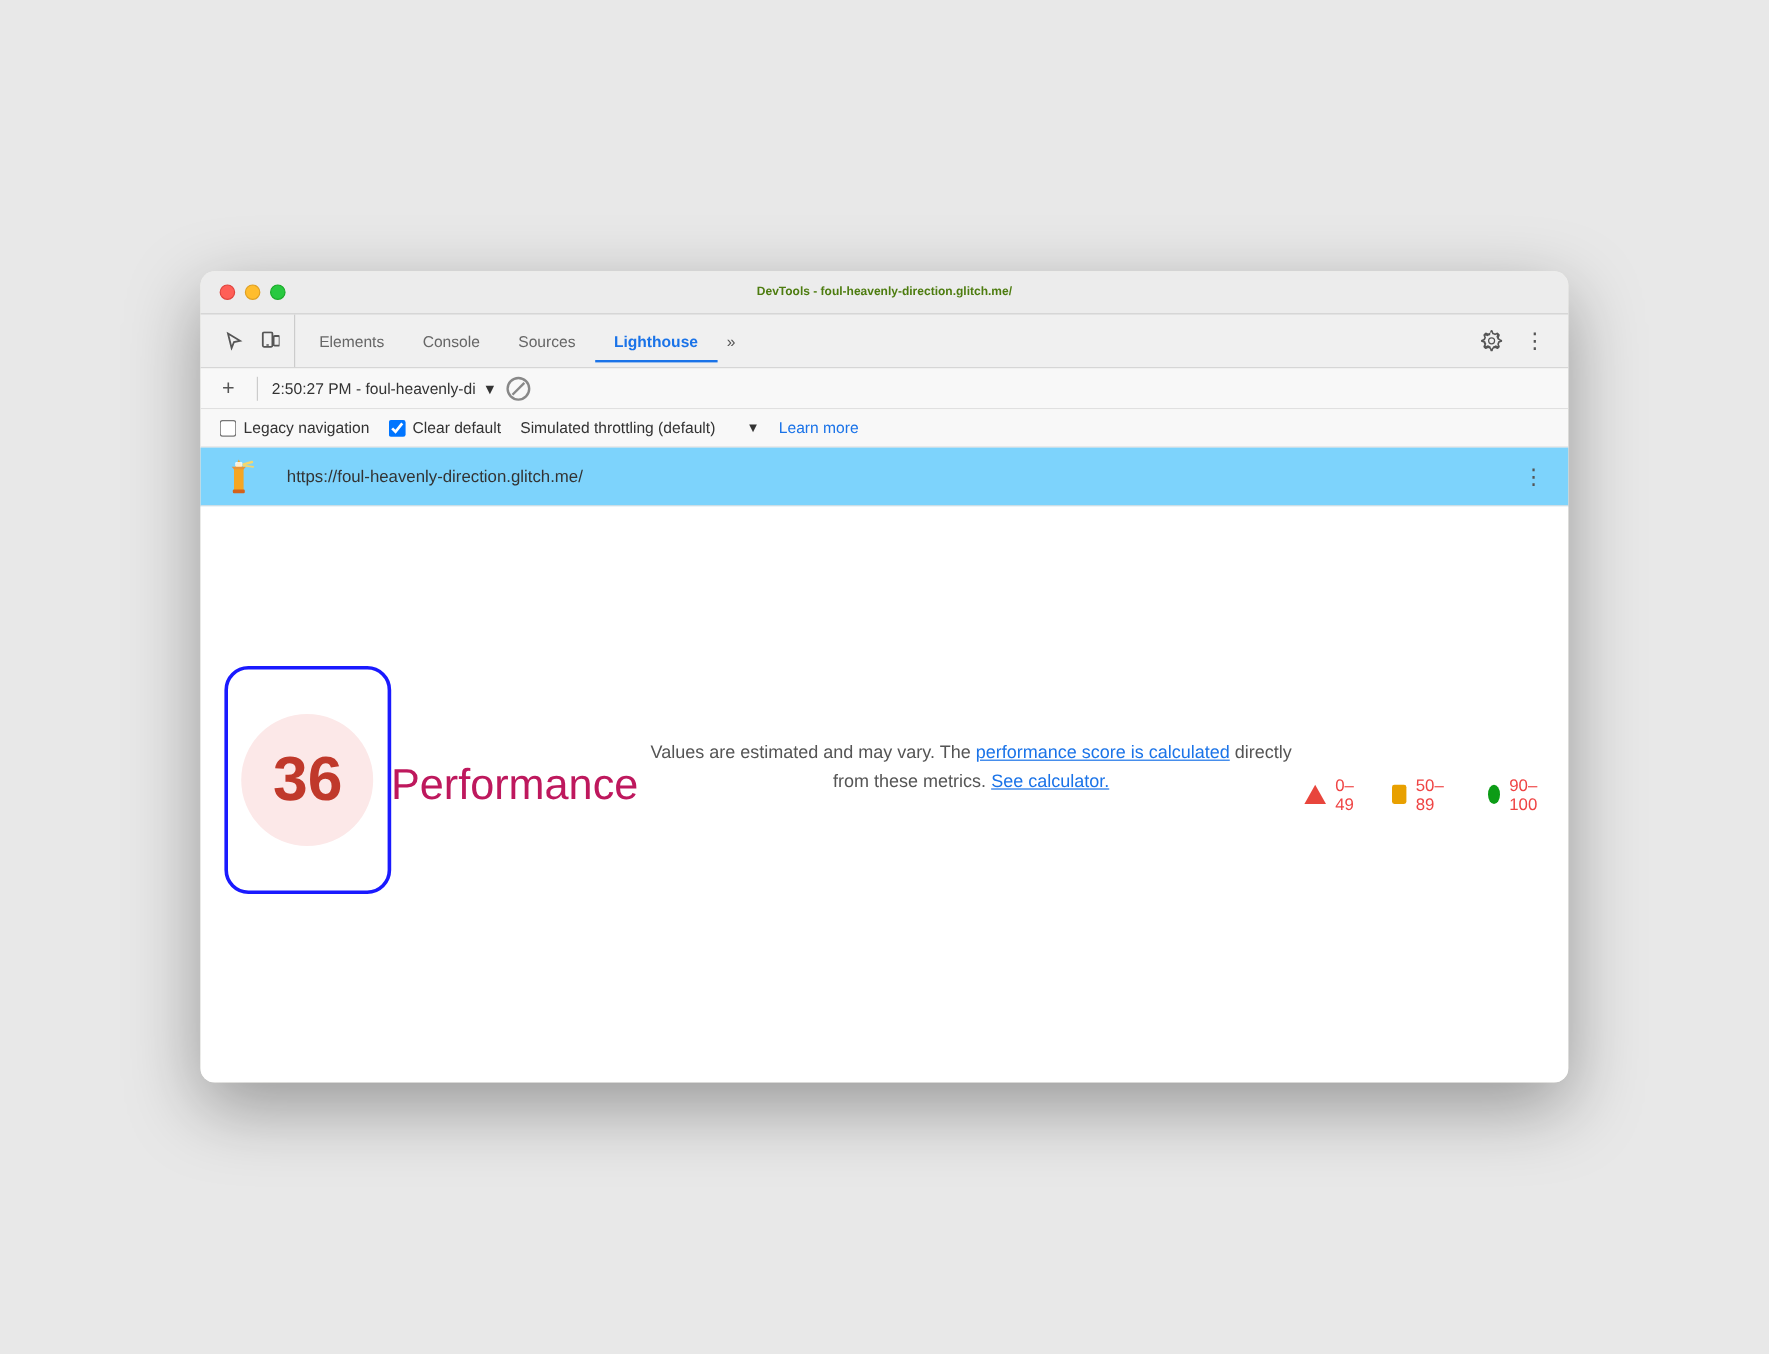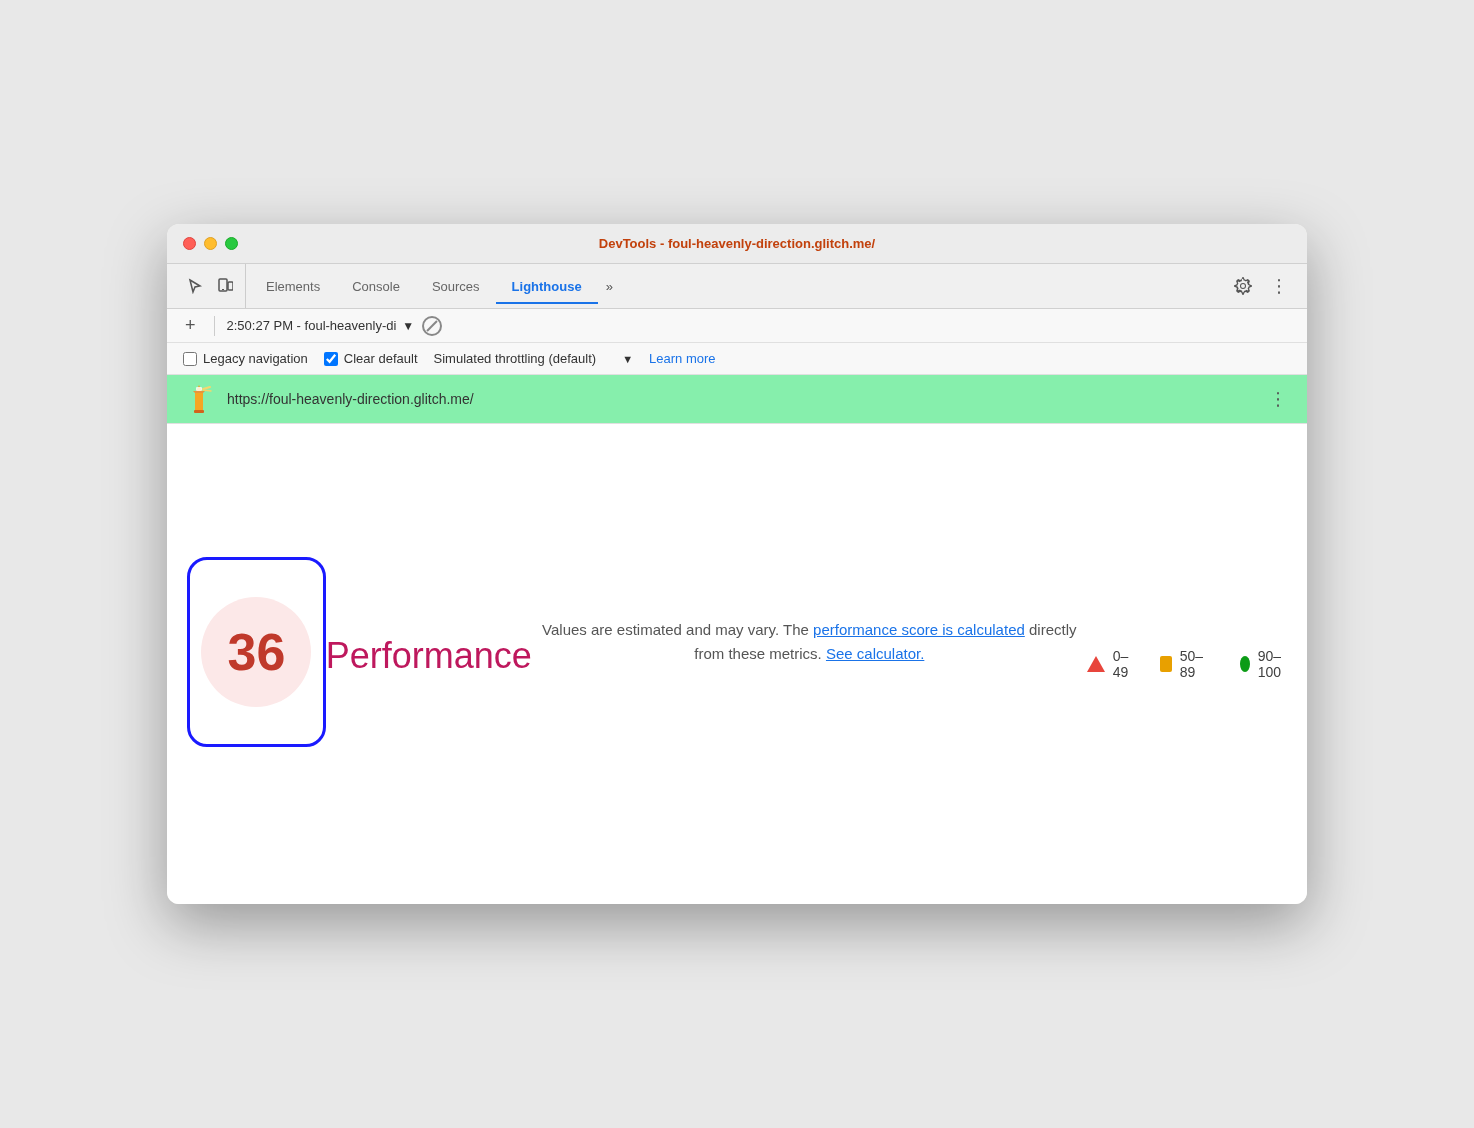--- a/index.html
+++ b/index.html
@@ -37,23 +37,23 @@
     }
     .traffic-light {
       width: 13px;
       height: 13px;
       border-radius: 50%;
     }
     .tl-red { background: #ff5f57; border: 1px solid #e0443e; }
     .tl-yellow { background: #ffbd2e; border: 1px solid #dfa023; }
     .tl-green { background: #28c940; border: 1px solid #1aab29; }
     .title-text {
-      font-size: 13px;
+      font-size: 10px;
       font-weight: 600;
-      color: #c2410c;
+      color: #4d7c0f;
     }
     
     .tab-bar {
       background: #f0f0f0;
       border-bottom: 1px solid #d0d0d0;
       display: flex;
       align-items: center;
       padding: 0 8px;
     }
     .tab-icons {
@@ -182,26 +182,26 @@
       gap: 22px;
     }
     .learn-more {
       color: #1a73e8;
       text-decoration: none;
       cursor: pointer;
       font-size: 13px;
     }
     
     .url-bar {
-      background: #86efac;
+      background: #7dd3fc;
       border-bottom: 1px solid #e0e0e0;
       display: flex;
       align-items: center;
       padding: 8px 16px;
-      gap: 12px;
+      gap: 24px;
     }
     .lighthouse-icon {
       width: 32px;
       height: 32px;
     }
     .url-text {
       font-size: 14px;
       color: #333;
       flex: 1;
     }
@@ -281,21 +281,21 @@
       color: #1a73e8;
       text-decoration: underline;
       cursor: pointer;
     }
     
     .legend {
       display: flex;
       align-items: center;
       gap: 32px;
       font-size: 14px;
-      color: #404040;
+      color: #ef4444;
     }
     .legend-item {
       display: flex;
       align-items: center;
       gap: 8px;
     }
     .legend-triangle {
       width: 0;
       height: 0;
       border-left: 9px solid transparent;

